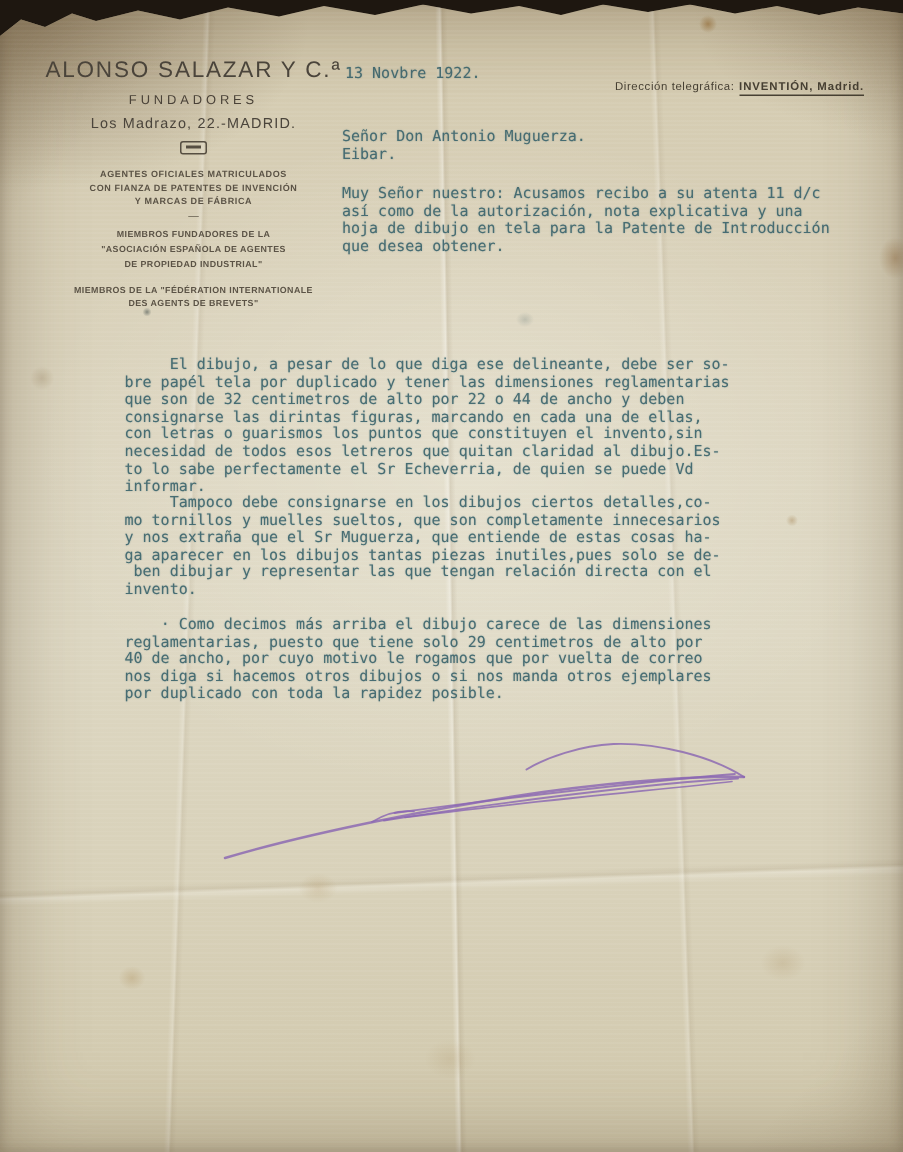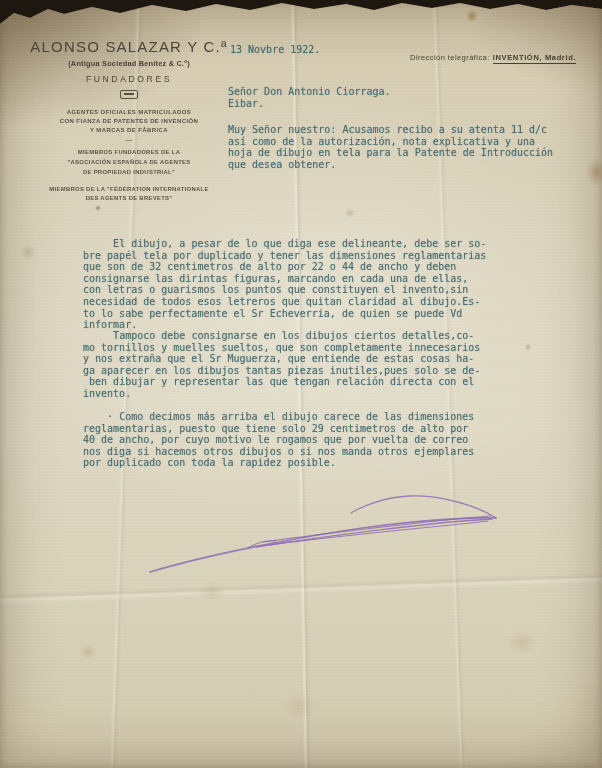--- a/index.html
+++ b/index.html
@@ -85,40 +85,40 @@
 <body>
 
 <div class="scene">
   <div class="paper">
     <div class="grain"></div>
     <div class="creases"></div>
     <div class="stains"></div>
 
     <div class="lh">
       <div class="lh-company">ALONSO SALAZAR Y C.ª</div>
-      <div class="lh-former">(Antigua Sociedad Benítez &amp; C.º)</div>
       <div class="lh-prof">FUNDADORES</div>
+      <div class="lh-addr">Los Madrazo, 22.-MADRID.</div>
       <div><span class="lh-orn"></span></div>
       <div class="lh-cred">AGENTES OFICIALES MATRICULADOS
 CON FIANZA DE PATENTES DE INVENCIÓN
 Y MARCAS DE FÁBRICA</div>
       <div class="lh-dash">—</div>
       <div class="lh-founders">MIEMBROS FUNDADORES DE LA
 "ASOCIACIÓN ESPAÑOLA DE AGENTES
 DE PROPIEDAD INDUSTRIAL"</div>
       <div class="lh-federation">MIEMBROS DE LA "FÉDÉRATION INTERNATIONALE
 DES AGENTS DE BREVETS"</div>
     </div>
 
     <div class="telegraph">
       <span>Dirección telegráfica:</span><span class="tg-value">INVENTIÓN, Madrid.</span>
     </div>
 
     <div class="type t-date">13 Novbre 1922.</div>
-    <div class="type t-recipient">Señor Don Antonio Ciorraga.
+    <div class="type t-recipient">Señor Don Antonio Muguerza.
 Eibar.</div>
     <div class="type t-p0">Muy Señor nuestro: Acusamos recibo a su atenta 11 d/c
 así como de la autorización, nota explicativa y una
 hoja de dibujo en tela para la Patente de Introducción
 que desea obtener.</div>
     <div class="type t-p2">     El dibujo, a pesar de lo que diga ese delineante, debe ser so-
 bre papél tela por duplicado y tener las dimensiones reglamentarias
 que son de 32 centimetros de alto por 22 o 44 de ancho y deben
 consignarse las dirintas figuras, marcando en cada una de ellas,
 con letras o guarismos los puntos que constituyen el invento,sin

